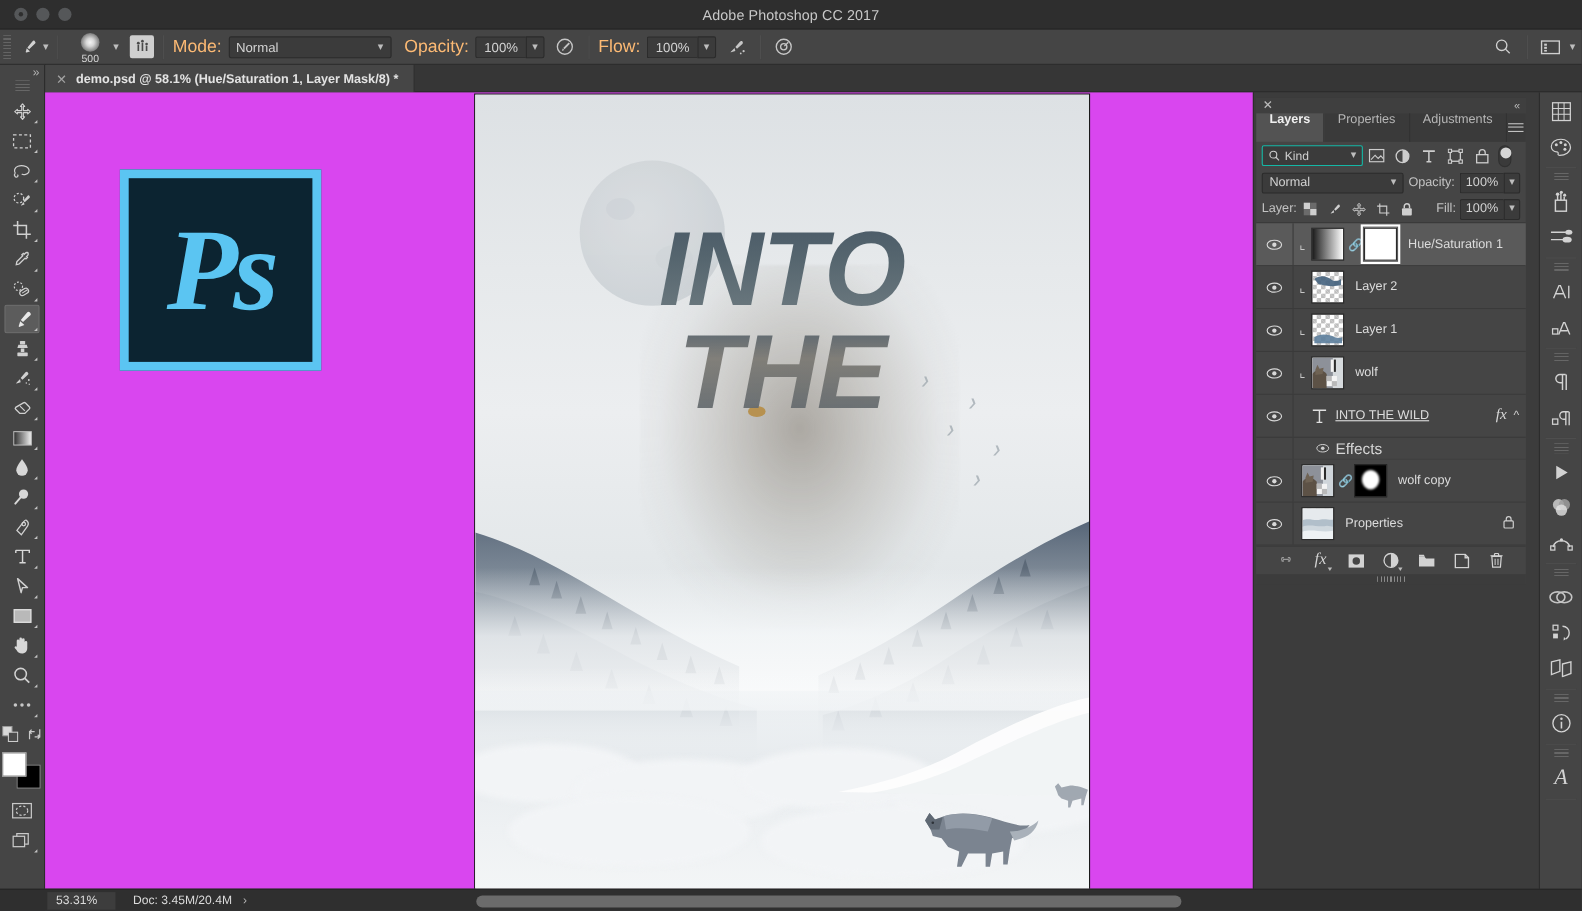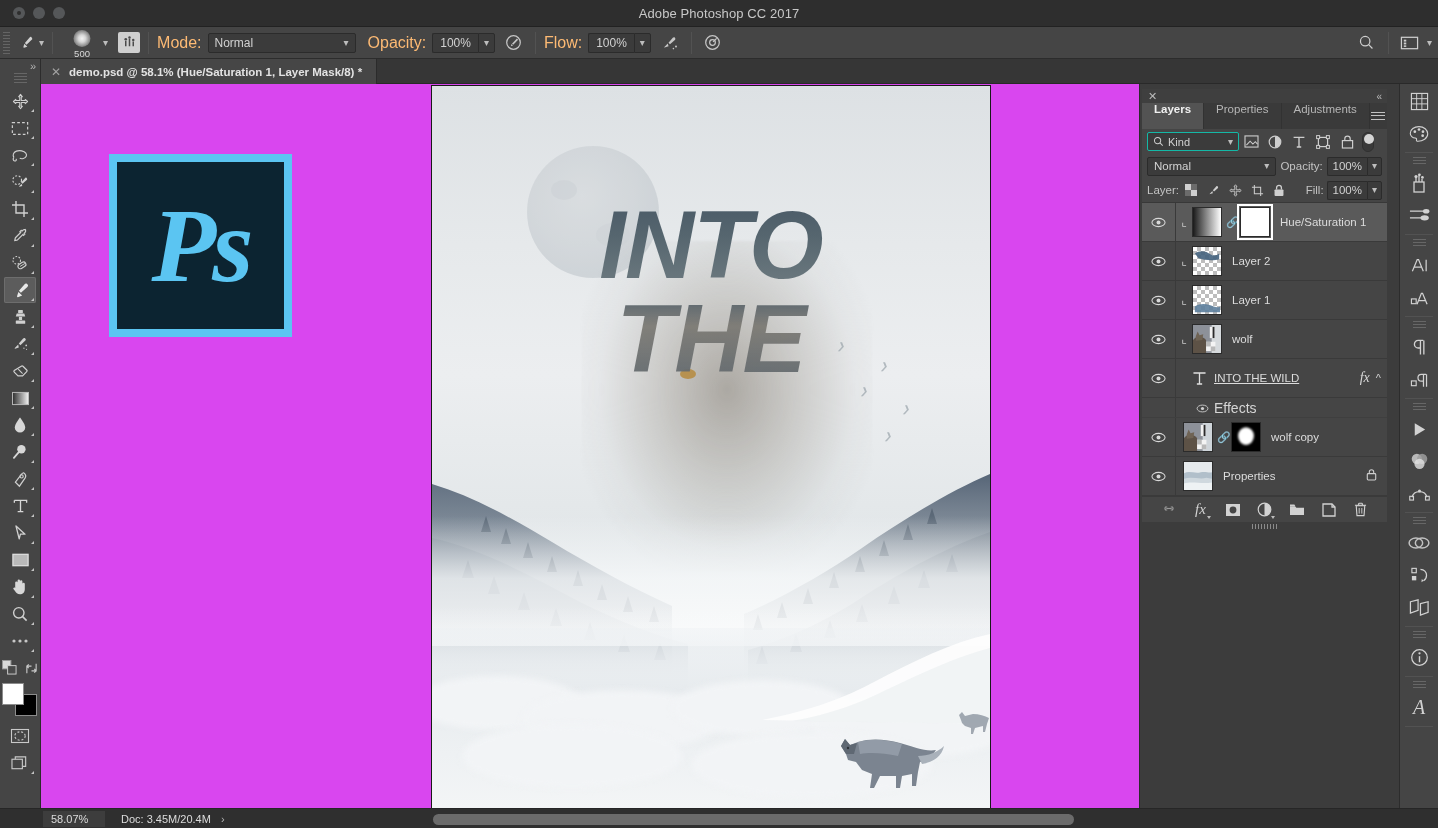--- a/index.html
+++ b/index.html
@@ -1130,19 +1130,19 @@
     <div class="rail-div"></div>
     <div class="rail-grip"></div>
     <div class="rail-ic">
       <span style="font-family:'Liberation Serif',serif;font-style:italic;font-size:20px;color:#d2d2d2;line-height:1;">A</span>
     </div>
     <div class="rail-div"></div>
   </div>
 
   <div class="sb-fillleft"></div>
   <div class="statusbar">
-    <div class="sb-zoom">58.07%</div>
+    <div class="sb-zoom">53.31%</div>
     <div class="sb-doc">Doc: 3.45M/20.4M</div>
     <div class="sb-arrow">›</div>
     <div class="hscroll"></div>
   </div>
 
 </div>
 
 </body></html>

